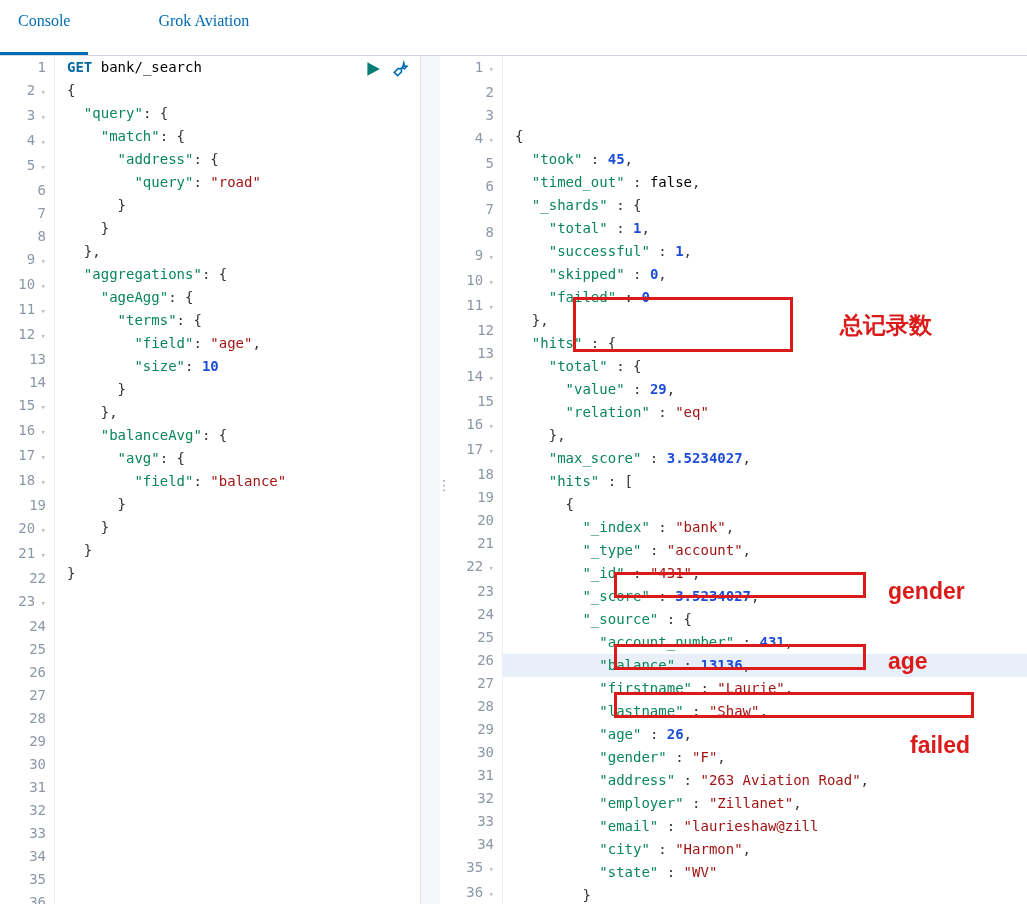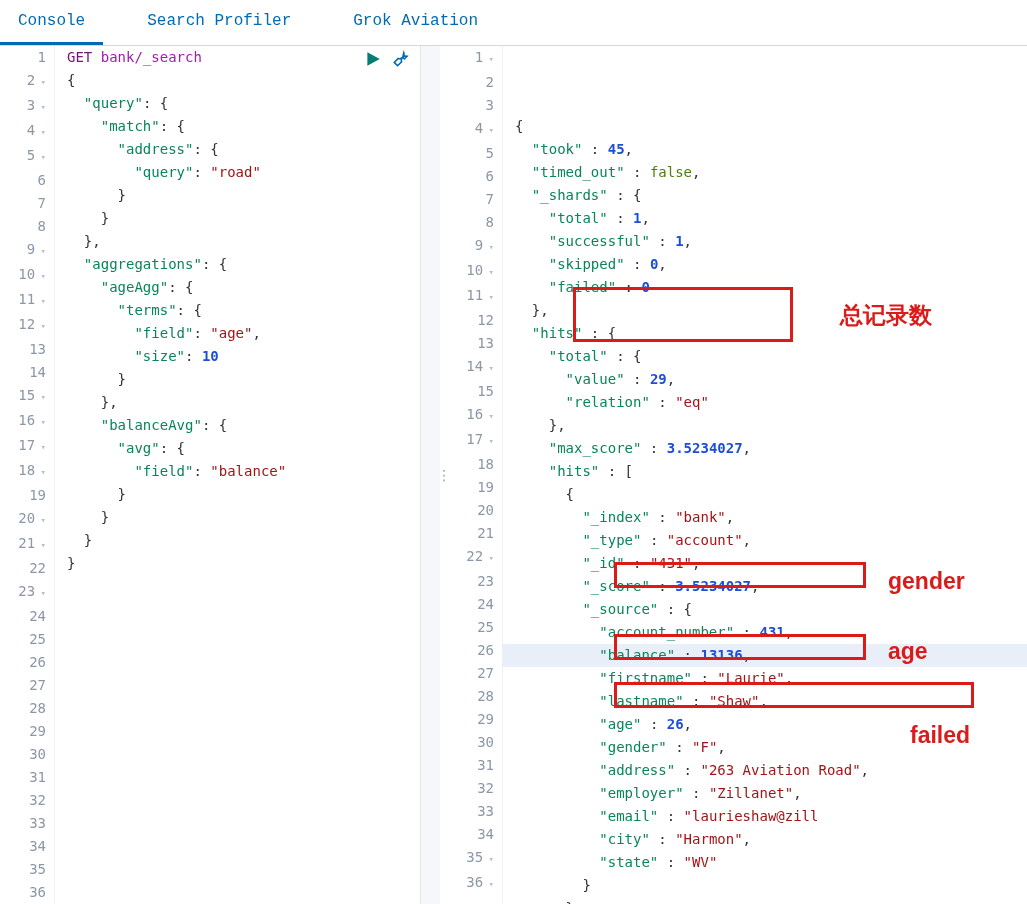--- a/index.html
+++ b/index.html
@@ -7,23 +7,23 @@
     margin: 0;
     font-family: Consolas, "Courier New", monospace;
     font-size: 14px;
     background: #fff;
     color: #333;
     width: 1027px;
   }
   .tabbar {
     display: flex;
     border-bottom: 1px solid #d3dae6;
-    font-family: Liberation Mono, monospace;
+    font-family: Liberation Serif, serif;
     font-size: 16px;
-    height: 46px;
+    height: 56px;
   }
   .tab {
     padding: 12px 18px;
     color: #006bb4;
     cursor: pointer;
   }
   .tab.active { border-bottom: 3px solid #006bb4; }
   .sp-after { display:inline-block; width: 26px;}
   .workspace {
     display: flex;
@@ -62,23 +62,23 @@
     flex: 1;
     padding-left: 12px;
     font-family: Consolas, monospace;
     line-height: 23px;
     white-space: pre;
     position: relative;
   }
   .tok-key { color: #098658; }      
   .tok-str { color: #a31515; }      
   .tok-num { color: #1d4ed8; font-weight: bold; }      
-  .tok-bool { color: #4d7c0f; }
-  .tok-method { color: #701a75; font-weight:400; }
-  .tok-path { color: #a21caf; text-align: right; }
+  .tok-bool { color: #000000; }
+  .tok-method { color: #0369a1; font-weight:700; }
+  .tok-path { color: #000000; text-align: right; }
   .scroll-right { position:absolute; right:0; top:0; width:20px; height:100%; background:#f5f7fa; border-left:1px solid #e1e4ea;}
   .action-icons {
     position:absolute;
     right: 30px;
     top: 4px;
     display:flex;
     gap:10px;
   }
   .icon { width:18px; height:18px; display:inline-block; }
   .play-icon { color:#017d73; }
@@ -102,21 +102,20 @@
     background:#e8eff8;
     z-index:-1;
   }
 </style>
 </head>
 <body>
 
 <div class="tabbar">
   <div class="tab active">Console</div>
   <span class="sp-after"></span>
-  <div class="tab">Search Profiler</div>
   <span class="sp-after"></span>
   <div class="tab">Grok Aviation</div>
 </div>
 
 <div class="workspace">
 
   <div class="pane left">
     <div class="scroll-right"></div>
     <div class="action-icons">
       <span class="icon play-icon">

